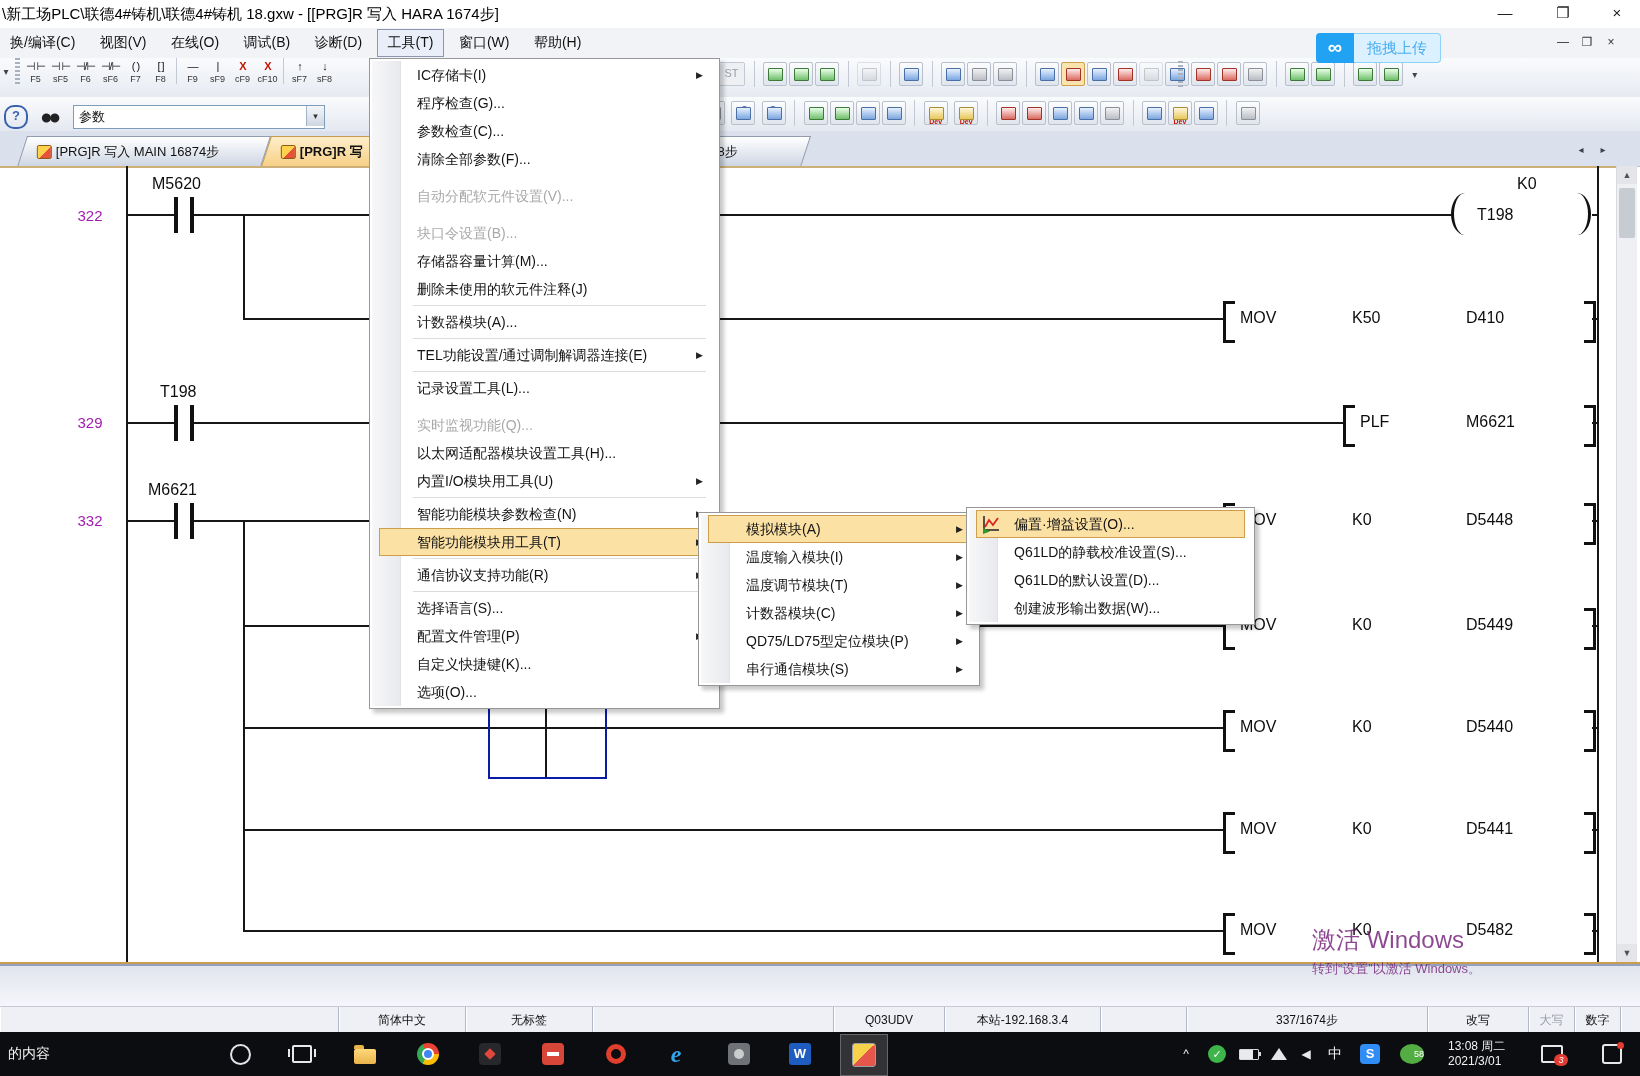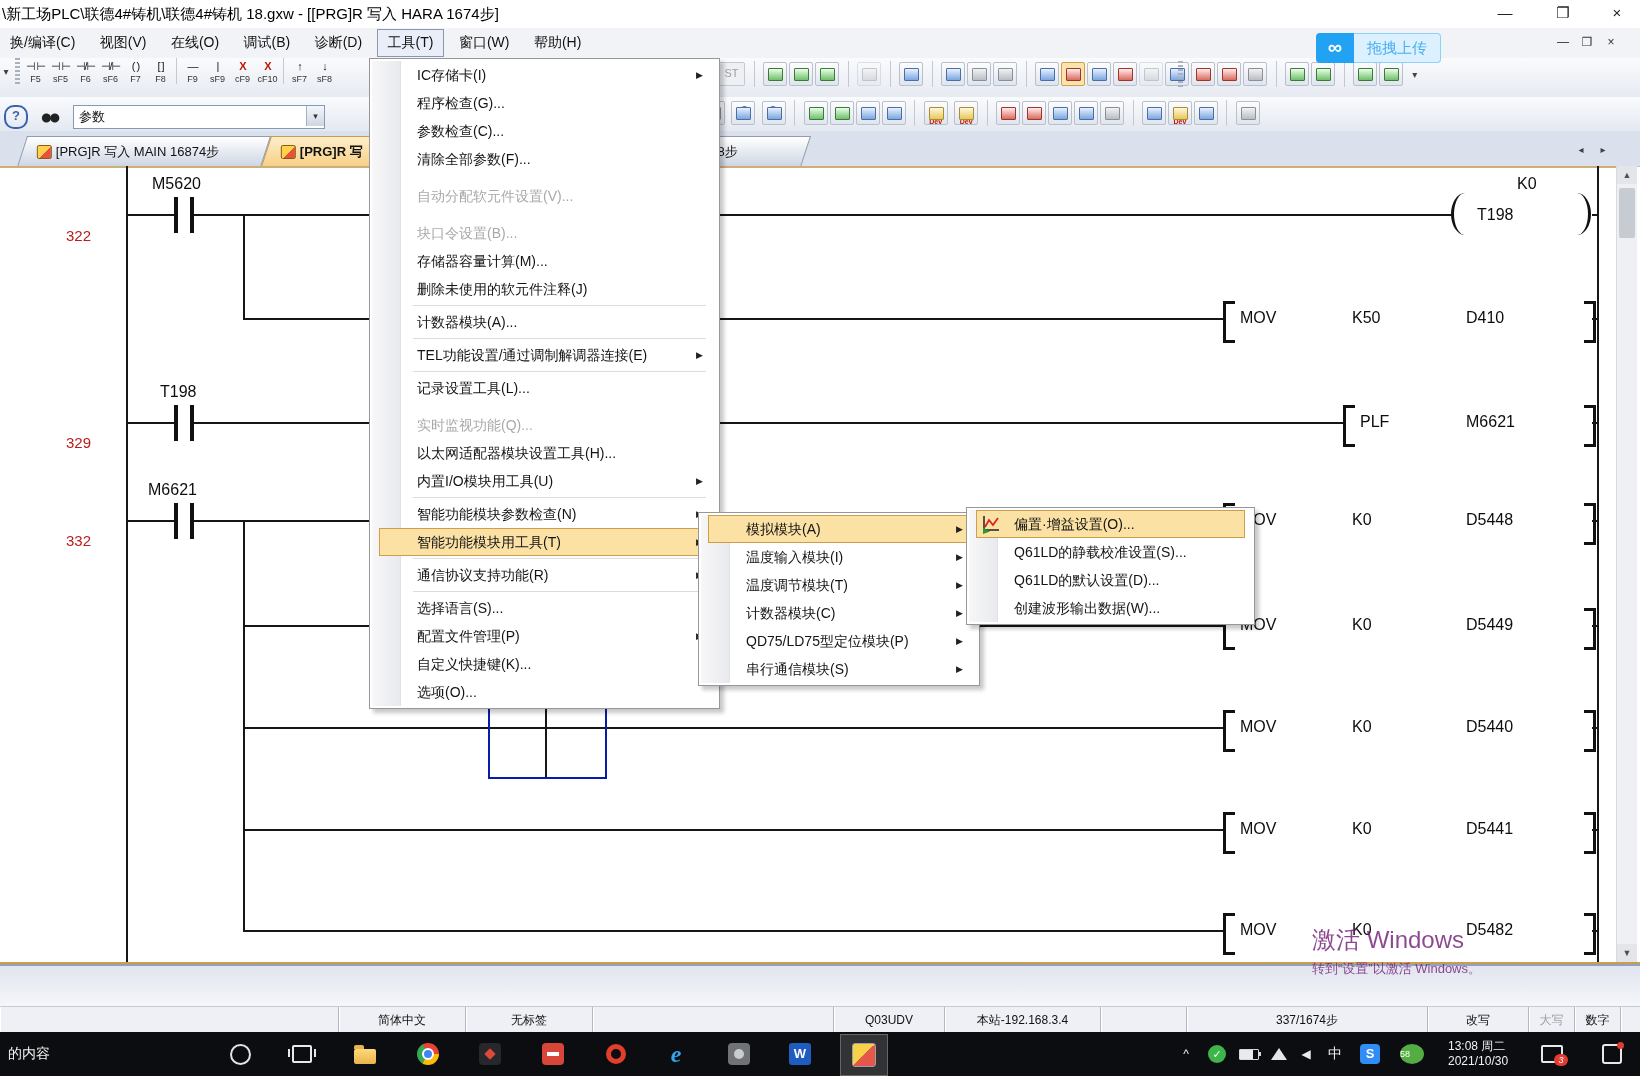--- a/index.html
+++ b/index.html
@@ -62,21 +62,21 @@
   
   .ladder{position:absolute;left:0;top:166px;width:1616px;height:796px;background:#fff;overflow:hidden;}
   .v{position:absolute;width:2px;background:#161616;}
   .w{position:absolute;height:2px;background:#161616;}
   .cbar{position:absolute;width:4px;height:36px;background:#111;}
   .lbr{position:absolute;width:9px;height:36px;border:3px solid #111;border-right:none;}
   .rbr{position:absolute;width:9px;height:36px;border:3px solid #111;border-left:none;}
   .pl{position:absolute;width:14px;height:42px;border-left:3px solid #111;border-radius:14px 0 0 14px/21px 0 0 21px;}
   .pr{position:absolute;width:14px;height:42px;border-right:3px solid #111;border-radius:0 14px 14px 0/0 21px 21px 0;}
   .ll{position:absolute;font-size:16px;color:#0d0d0d;white-space:nowrap;}
-  .rnum{position:absolute;font-size:15px;color:#b91c1c;width:48px;text-align:left;margin-top:20px;}
+  .rnum{position:absolute;font-size:15px;color:#a21caf;width:48px;text-align:center;}
   .selbox{position:absolute;border:2px solid #0a1ba6;box-sizing:border-box;}
   .tanline{position:absolute;left:0;top:0;width:1616px;height:2px;background:#cdb077;}
   
   .vscroll{position:absolute;left:1616px;top:166px;width:20px;height:796px;background:#eef0f3;border-left:1px solid #d8dadd;}
   .sarrow{position:absolute;left:0;width:20px;height:18px;background:#e3e5e9;text-align:center;font-size:9px;line-height:18px;color:#4c5058;}
   .sthumb{position:absolute;left:2px;top:22px;width:16px;height:50px;background:#c7cbd2;border-radius:2px;}
   
   .strip{position:absolute;left:0;top:962px;width:1640px;height:44px;background:linear-gradient(#e0e4ee,#f6f7fb);
          border-top:2px solid #cb9d4f;box-shadow:inset 0 2px 0 #93a1be;}
   .statusbar{position:absolute;left:0;top:1006px;width:1640px;height:26px;background:#eef0f5;display:flex;border-top:1px solid #c6cad3;}
@@ -106,21 +106,21 @@
   .wordic{width:22px;height:22px;background:#1f5cc0;border-radius:3px;color:#fff;font-size:13px;font-weight:bold;text-align:center;line-height:22px;}
   .gxslot{position:absolute;top:2px;height:40px;width:46px;background:rgba(255,255,255,.16);border:1px solid rgba(255,255,255,.25);
           display:flex;align-items:center;justify-content:center;}
   .gxi{width:22px;height:22px;background:linear-gradient(135deg,#f7d14a 0 50%,#e5574a 0);border:1px solid #9aa0a8;border-radius:3px;}
   .trayglyph{color:#e9ebee;font-size:12px;}
   .shield{width:18px;height:18px;background:#3eb54a;border-radius:50%;color:#fff;font-size:11px;text-align:center;line-height:18px;}
   .batt{width:18px;height:9px;border:1px solid #d5d8dc;border-radius:1px;position:relative;background:linear-gradient(90deg,#e8eaec 0 70%,transparent 0);}
   .batt::after{content:"";position:absolute;right:-3px;top:2px;width:2px;height:4px;background:#d5d8dc;}
   .wifi{width:0;height:0;border-left:8px solid transparent;border-right:8px solid transparent;border-bottom:12px solid #e4e7ea;}
   .sogou{width:20px;height:20px;background:#2f8df5;border-radius:4px;color:#fff;font-weight:bold;font-size:13px;text-align:center;line-height:20px;}
-  .ball58{width:28px;height:20px;background:#53ad43;border-radius:50%;color:#fff;font-size:9px;text-align:left;line-height:20px;}
+  .ball58{width:28px;height:20px;background:#53ad43;border-radius:50%;color:#fff;font-size:9px;text-align:right;line-height:20px;}
   .clock{color:#f2f2f2;font-size:12px;line-height:15px;text-align:left;white-space:nowrap;}
   .notif{width:18px;height:14px;border:2px solid #e8e8e8;border-radius:2px;position:relative;}
   .badge{position:absolute;right:-7px;bottom:-5px;background:#e03c31;color:#fff;font-size:9px;min-width:12px;height:12px;
          border-radius:6px;text-align:center;line-height:12px;padding:0 1px;}
   .edgeic{width:16px;height:16px;border:2px solid #e8e8e8;border-radius:3px;position:relative;}
   .edgeic::after{content:"";position:absolute;right:-4px;top:-4px;width:7px;height:7px;background:#e03c31;border-radius:50%;}
   
   .watermark{position:absolute;left:1312px;top:926px;z-index:55;color:#701a75;opacity:.8;pointer-events:none;}
   .watermark .w1{font-size:24px;line-height:28px;}
   .watermark .w2{font-size:13px;margin-top:6px;}
@@ -410,21 +410,21 @@
     <span class="tkitem" style="left:1324px;width:22px;">
         <span class="tktext">中</span>
       </span>
     <span class="tkitem" style="left:1358px;width:24px;">
         <span class="sogou">S</span>
       </span>
     <span class="tkitem" style="left:1400px;width:24px;">
         <span class="ball58">58</span>
       </span>
     <span class="tkitem" style="left:1448px;">
-      <span class="clock"><span>13:08 周二</span><br><span>2021/10/30</span></span>
+      <span class="clock"><span>13:08 周二</span><br><span>2021/3/01</span></span>
     </span>
     <span class="tkitem" style="left:1540px;width:24px;">
         <i class="notif">
           <span class="badge">3</span>
         </i>
       </span>
     <span class="tkitem" style="left:1600px;width:24px;">
         <i class="edgeic"></i>
       </span>
   </div>

